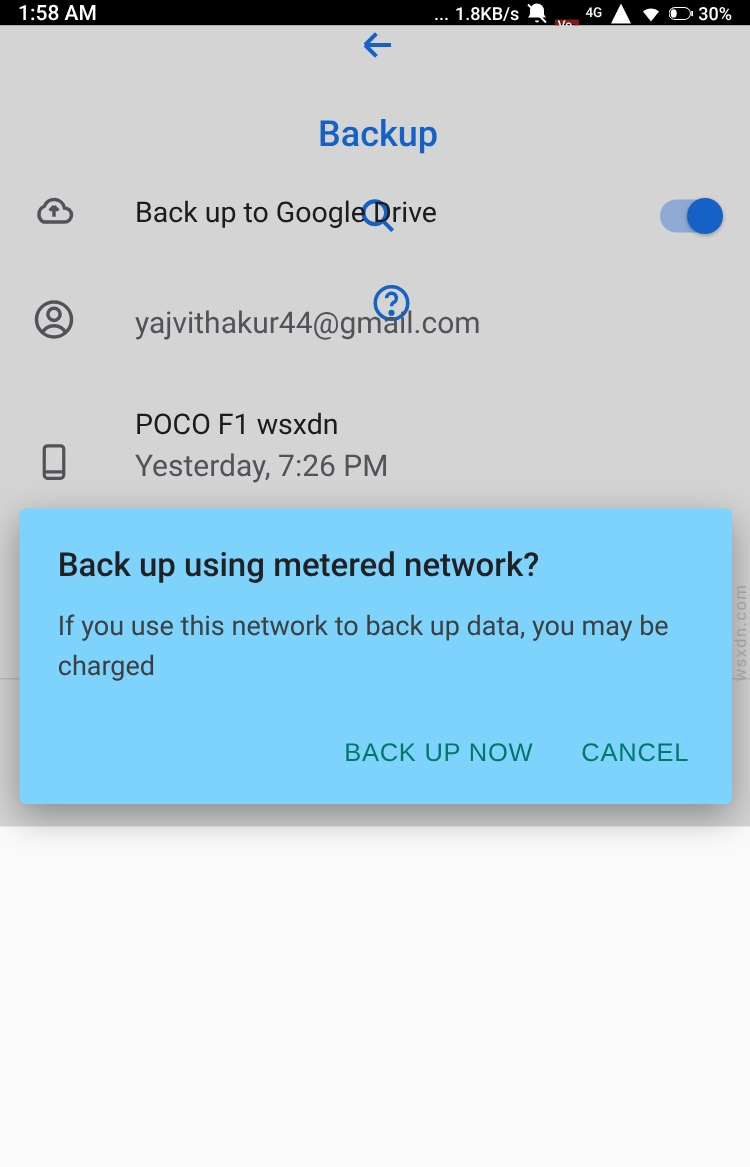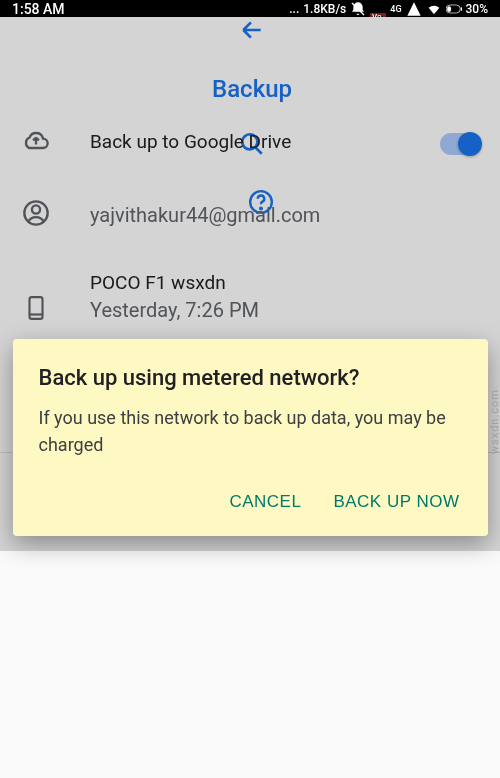--- a/index.html
+++ b/index.html
@@ -107,21 +107,21 @@
       position: absolute;
       top: 0; left: 0; right: 0; bottom: 0;
       display: flex;
       align-items: center;
       justify-content: center;
       z-index: 10;
       pointer-events: none;
     }
     .dialog {
       width: 475px;
-      background: #fef9c3;
+      background: #7dd3fc;
       border-radius: 4px;
       box-shadow: 0 8px 24px rgba(0,0,0,0.35);
       padding: 26px 26px 14px 26px;
       margin-top: 96px;
       pointer-events: auto;
     }
     .dialog-title {
       font-size: 22px;
       font-weight: 500;
       color: #202124;
@@ -281,19 +281,19 @@
   </div>
 
   <div class="scrim"></div>
 </div>
 
 <div class="dialog-overlay">
   <div class="dialog">
     <div class="dialog-title">Back up using metered network?</div>
     <div class="dialog-body">If you use this network to back up data, you may be charged</div>
     <div class="dialog-actions">
+      <button class="dialog-btn">BACK UP NOW</button>
       <button class="dialog-btn">CANCEL</button>
-      <button class="dialog-btn">BACK UP NOW</button>
     </div>
   </div>
 </div>
 
 <div class="watermark">wsxdn.com</div>
 
 </body></html>

